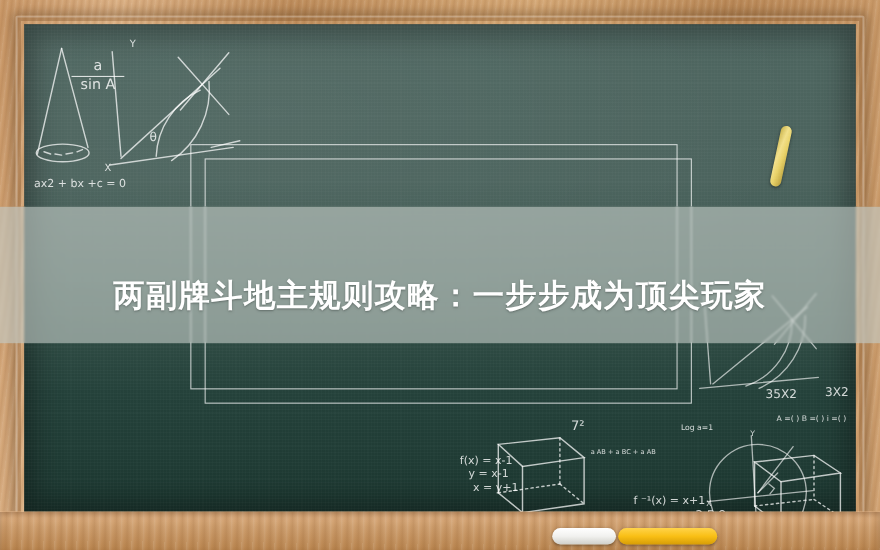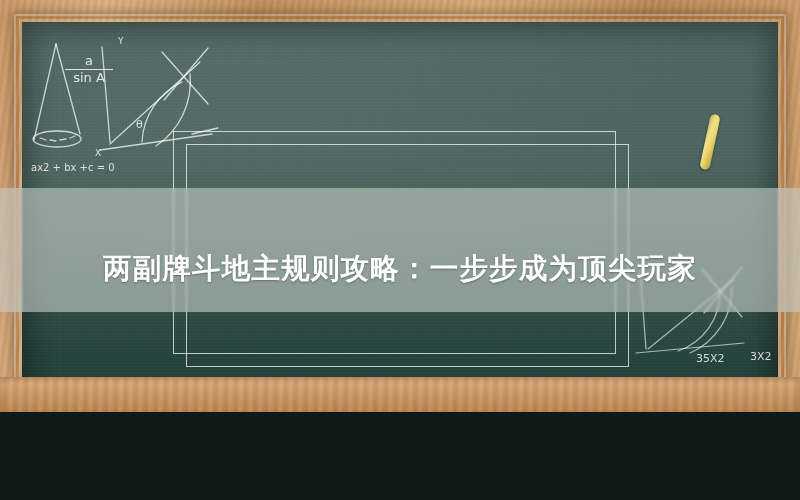--- a/index.html
+++ b/index.html
@@ -1,21 +1,21 @@
 <!DOCTYPE html>
 <html><head>
 <meta charset="utf-8">
 <style>
   html,body{margin:0;padding:0;}
   body{
     width:800px;height:500px;overflow:hidden;
     font-family:"Liberation Sans","DejaVu Sans",sans-serif;
     background:#0f1a16;
   }
-  .stage{position:relative;width:800px;height:412px;overflow:hidden;}
+  .stage{position:relative;width:800px;height:500px;overflow:hidden;}
 
   
   .frame{
     position:absolute;inset:0;
     background:
       repeating-linear-gradient(97deg,
         rgba(255,255,255,.10) 0px,
         rgba(255,255,255,.00) 2px,
         rgba(120,70,30,.10) 4px,
         rgba(255,255,255,.05) 7px),

